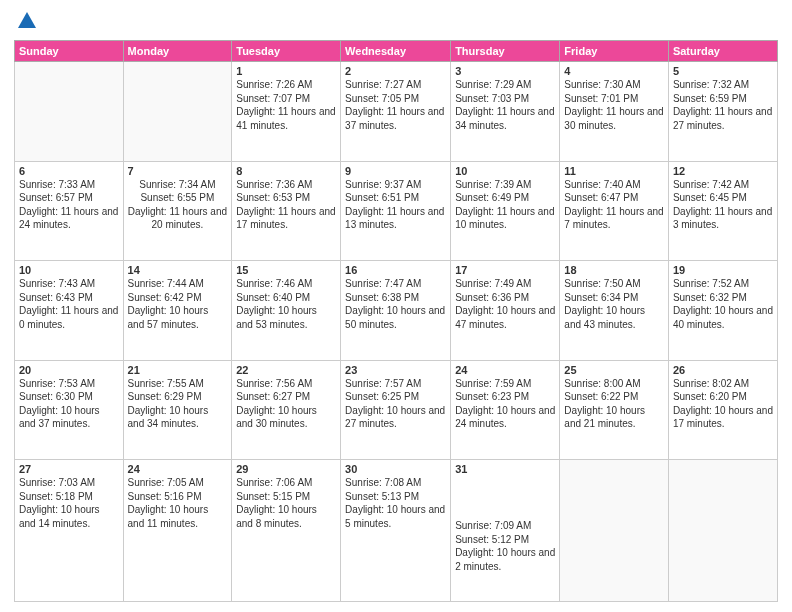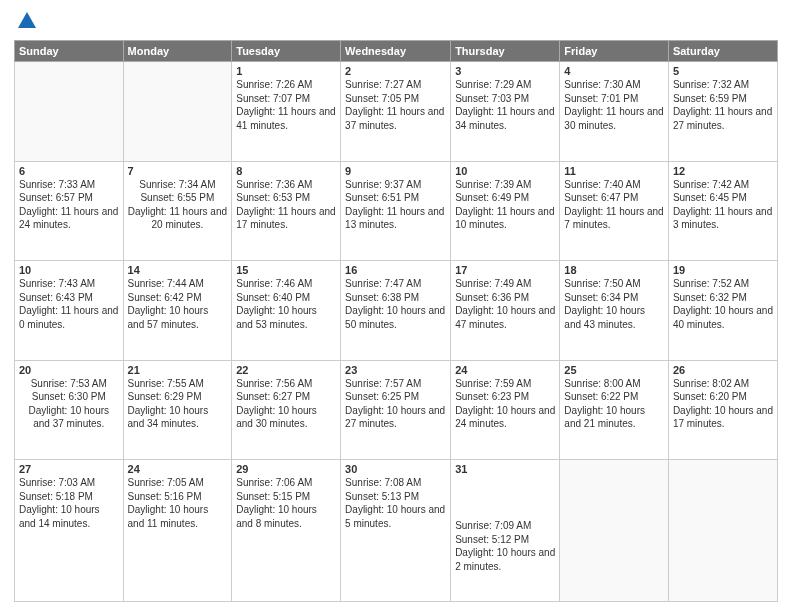--- a/index.html
+++ b/index.html
@@ -45,21 +45,21 @@
     .subtitle {
       font-size: 14px;
       color: #555;
     }
     .calendar {
       width: 100%;
       border-collapse: collapse;
       flex: 1;
     }
     .calendar th {
-      background-color: #737373;
+      background-color: #ec4899;
       color: #fff;
       font-size: 11px;
       font-weight: bold;
       padding: 4px 4px;
       border: 1px solid #aaa;
       text-align: left;
     }
     .calendar td {
       border: 1px solid #ccc;
       vertical-align: top;
@@ -237,21 +237,21 @@
           <td>
             <div class="day-number">19</div>
             <div class="day-info" style="white-space: pre-line;">Sunrise: 7:52 AM
 Sunset: 6:32 PM
 Daylight: 10 hours and 40 minutes.</div>
           </td>
         </tr>
         <tr>
           <td>
             <div class="day-number">20</div>
-            <div class="day-info" style="white-space: pre-line; text-align: center;">Sunrise: 7:53 AM
+            <div class="day-info" style="white-space: pre-line;">Sunrise: 7:53 AM
 Sunset: 6:30 PM
 Daylight: 10 hours and 37 minutes.</div>
           </td>
           <td>
             <div class="day-number">21</div>
             <div class="day-info" style="white-space: pre-line;">Sunrise: 7:55 AM
 Sunset: 6:29 PM
 Daylight: 10 hours and 34 minutes.</div>
           </td>
           <td>

